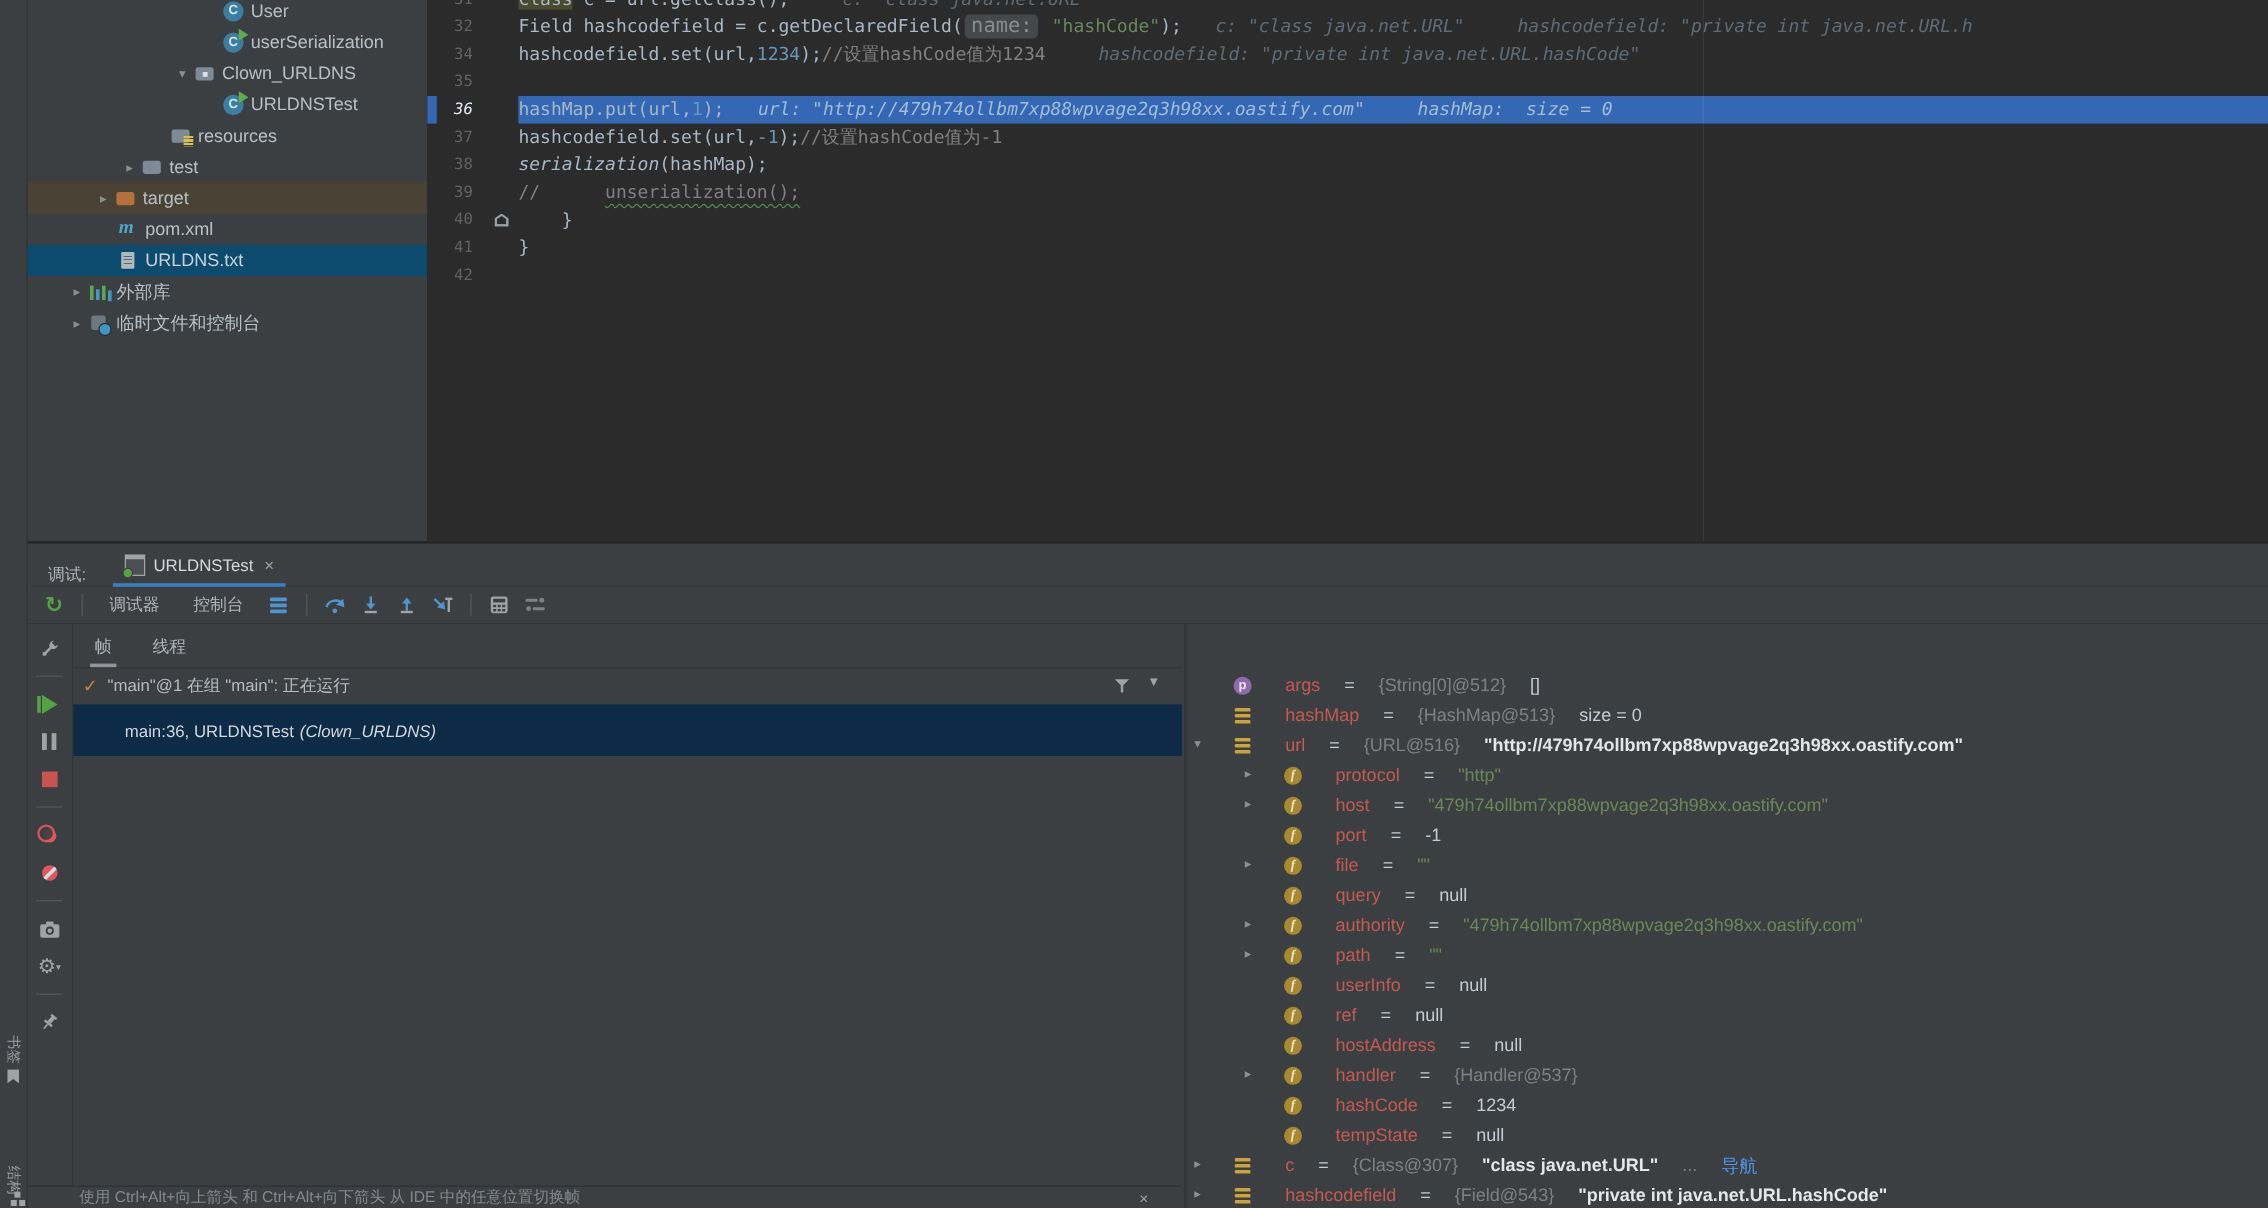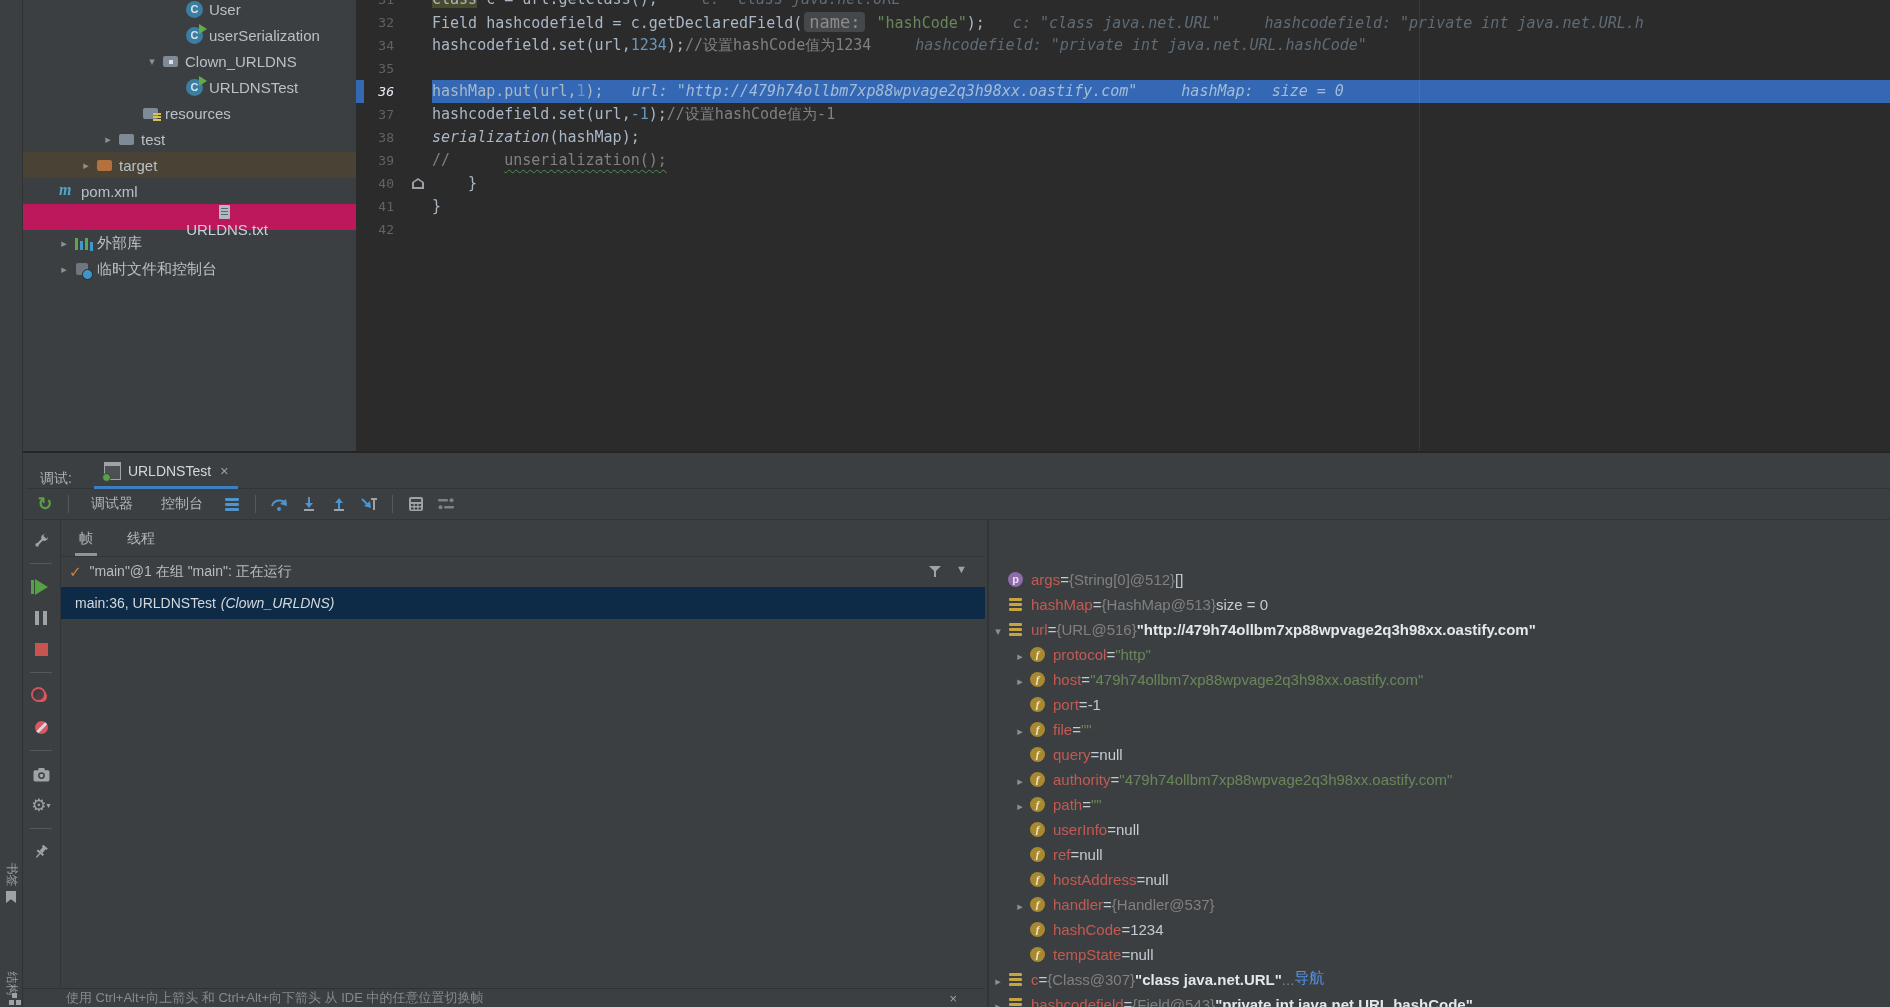--- a/index.html
+++ b/index.html
@@ -13,21 +13,21 @@
   .stripe-group{position:absolute;left:0;width:22px;display:flex;flex-direction:column;align-items:center;gap:8px;}
   .stripe-label{transform:rotate(90deg);white-space:nowrap;font-size:12px;color:#9a9fa4;}
   .bm-icon{width:10px;height:12px;background:#9fa3a6;clip-path:polygon(0 0,100% 0,100% 100%,50% 68%,0 100%);}
   .st-icon{width:5px;height:5px;background:#9fa3a6;box-shadow:7px 0 0 #9fa3a6,3px -7px 0 #9fa3a6;}
 
   
   #tree{left:22px;top:0;width:334px;height:451px;background:#3c3f41;overflow:hidden;}
   .trow{height:26px;display:flex;align-items:center;font-size:15px;color:#b8c0c7;white-space:nowrap;}
   .trow .chev{width:20px;flex:none;color:#8b9094;font-size:11px;text-align:center;}
   .row-target{background:#4a4335;}
-  .row-selected{background:#be185d;color:#c8d2da;flex-direction:column;}
+  .row-selected{background:#0c4a6e;color:#c8d2da;}
   .ti{display:inline-block;width:17px;height:17px;margin-right:6px;position:relative;flex:none;}
   .ti-class::before,.ti-class-run::before{content:"C";position:absolute;left:0;top:0;width:17px;height:17px;border-radius:50%;
      background:#3b7ea1;color:#d5e4ed;font:700 11px/17px "Liberation Sans",sans-serif;text-align:center;}
   .ti-class-run::after{content:"";position:absolute;right:-4px;top:-3px;
      border-left:8px solid #5fad49;border-top:5px solid transparent;border-bottom:5px solid transparent;}
   .ti-package::before,.ti-folder::before,.ti-folder-target::before,.ti-resources::before{
      content:"";position:absolute;left:1px;top:3px;width:15px;height:11px;border-radius:2px;background:#7e8b97;}
   .ti-folder-target::before{background:#b4713c;}
   .ti-package::after{content:"";position:absolute;left:7px;top:7px;width:4px;height:4px;background:#d9e0e6;}
   .ti-resources::after{content:"";position:absolute;right:-2px;bottom:0;width:8px;height:9px;
@@ -108,28 +108,28 @@
   #frames{position:absolute;left:39px;top:67px;width:924px;bottom:19px;overflow:hidden;}
   #frames .ftabs{height:37px;display:flex;align-items:flex-end;gap:34px;padding-left:18px;border-bottom:1px solid #323537;box-sizing:border-box;}
   .ftab{font-size:14px;color:#b0b6bb;padding-bottom:8px;position:relative;}
   .ftab.active::after{content:"";position:absolute;left:-4px;right:-4px;bottom:0;height:3px;background:#8f9498;}
   .thread-row{height:30px;display:flex;align-items:center;padding-left:8px;font-size:14px;color:#b7bdc3;position:relative;}
   .check{color:#d2803c;font-weight:700;margin-right:8px;font-size:15px;}
   .funnel{position:absolute;right:44px;top:9px;width:12px;height:12px;}
   .funnel::before{content:"";position:absolute;left:0;top:0;border-left:6px solid transparent;border-right:6px solid transparent;border-top:6px solid #9fa3a6;}
   .funnel::after{content:"";position:absolute;left:5px;top:5px;width:2px;height:6px;background:#9fa3a6;}
   .fchev{position:absolute;right:18px;top:6px;color:#9fa3a6;font-size:11px;}
-  .frame-row{height:32px;display:flex;align-items:center;background:#0d2a46;color:#d3d8dd;font-size:14px;padding-left:14px;}
+  .frame-row{height:43px;display:flex;align-items:center;background:#0d2a46;color:#d3d8dd;font-size:14px;padding-left:43px;}
   .frame-row .lib{font-style:italic;margin-left:5px;}
 
   
   #vars{position:absolute;left:965px;top:67px;right:0;bottom:0;border-left:2px solid #323537;overflow:hidden;}
   #eval{height:30px;line-height:30px;background:#37393b;border-bottom:1px solid #313335;color:#7d848b;font-size:14px;padding-left:30px;}
   #vrows{position:absolute;left:0;top:43px;right:0;}
-  .vrow{height:25px;display:flex;align-items:flex-end;font-size:15px;white-space:nowrap;}
+  .vrow{height:25px;display:flex;align-items:flex-start;font-size:15px;white-space:nowrap;gap:20px;}
   .vrow .chev{width:18px;flex:none;text-align:center;color:#8b9094;font-size:11px;}
   .vind{width:22px;flex:none;}
   .vi{width:17px;height:17px;flex:none;margin-right:7px;position:relative;}
   .vi-p::before{content:"p";position:absolute;left:1px;top:1px;width:15px;height:15px;border-radius:50%;background:#8f6bab;
      color:#e8dff0;font:700 11px/15px "Liberation Sans",sans-serif;text-align:center;}
   .vi-f::before{content:"f";position:absolute;left:1px;top:1px;width:15px;height:15px;border-radius:50%;background:#a8892f;
      color:#efe6cd;font:italic 700 11px/15px "Liberation Serif",serif;text-align:center;}
   .vi-bars i{position:absolute;left:2px;width:13px;height:3px;background:#c9a33e;border-radius:1px;}
   .vi-bars i:nth-child(1){top:2px;} .vi-bars i:nth-child(2){top:7px;} .vi-bars i:nth-child(3){top:12px;}
   .vname{color:#c35a52;}
@@ -188,21 +188,21 @@
       <div class="trow" style="padding-left: 76px;">
         <span class="chev">▸</span>
         <span class="ti ti-folder"></span>
         <span>test</span>
       </div>
       <div class="trow row-target" style="padding-left: 54px;">
         <span class="chev">▸</span>
         <span class="ti ti-folder-target"></span>
         <span>target</span>
       </div>
-      <div class="trow" style="padding-left: 36px;">
+      <div class="trow" style="padding-left: 76px;">
         <span class="ti ti-maven"></span>
         <span>pom.xml</span>
       </div>
       <div class="trow row-selected" style="padding-left: 76px;">
         <span class="ti ti-txt"></span>
         <span>URLDNS.txt</span>
       </div>
       <div class="trow" style="padding-left: 32px;">
         <span class="chev">▸</span>
         <span class="ti ti-lib"></span>

